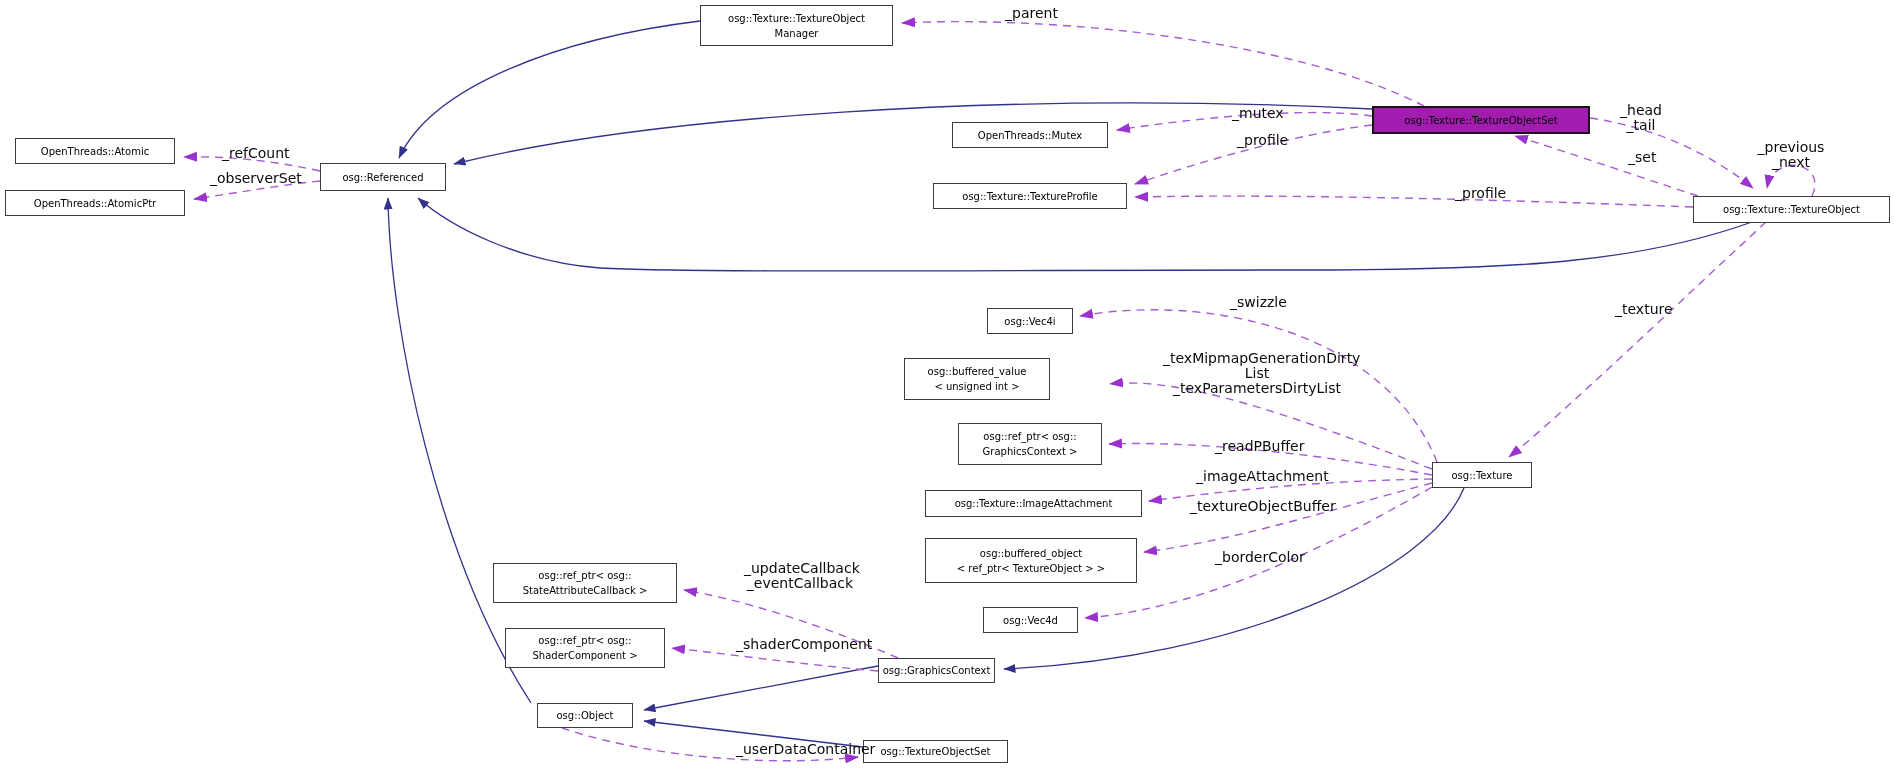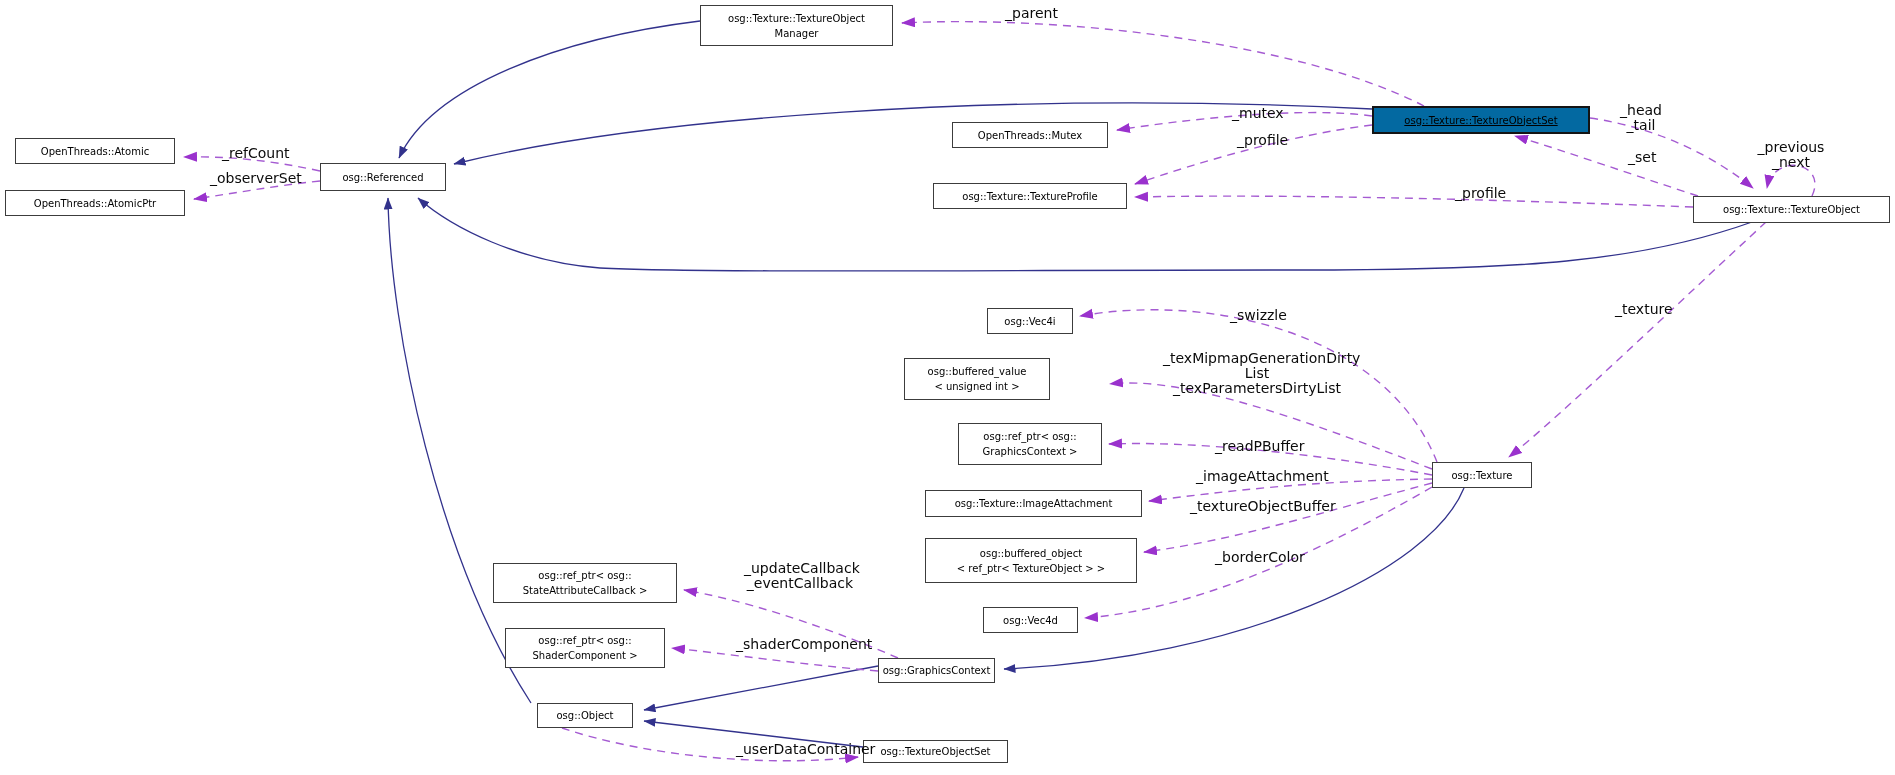--- a/index.html
+++ b/index.html
@@ -2,21 +2,21 @@
 <html><head>
 <meta charset="utf-8">
 <style>
   html,body{margin:0;padding:0;background:#ffffff;}
   #canvas{position:relative;width:1895px;height:775px;background:#ffffff;overflow:hidden;
           font-family:"DejaVu Sans",sans-serif;}
   #edges{position:absolute;left:0;top:0;width:1895px;height:775px;pointer-events:none;}
   .node{position:absolute;display:flex;align-items:center;justify-content:center;text-align:center;
         background:#ffffff;border:1.4px solid #3c3c3c;color:#000;
         font-size:10px;line-height:15px;white-space:pre-line;box-sizing:border-box;cursor:pointer;}
-  .node.hl{background:#0369a1;border:2.2px solid #141414;text-decoration:underline;}
+  .node.hl{background:#a21caf;border:2.2px solid #141414;}
   .elabel{position:absolute;color:#0a0a0a;font-size:14px;line-height:15px;white-space:pre-line;}
   .elabel.center{text-align:center;}
 </style>
 </head>
 <body>
 
 <div id="canvas">
 
   <svg id="edges" width="1895" height="775" viewBox="0 0 1895 775">
     <defs>
@@ -93,21 +93,21 @@
   <div class="elabel" style="left:210px;top:171px">_observerSet</div>
   <div class="elabel" style="left:1232px;top:106px">_mutex</div>
   <div class="elabel" style="left:1237px;top:133px">_profile</div>
   <div class="elabel" style="left:1455px;top:186px">_profile</div>
   <div class="elabel center" style="left:1616px;top:103px;width:50px">_head
 _tail</div>
   <div class="elabel" style="left:1628px;top:150px">_set</div>
   <div class="elabel center" style="left:1752px;top:140px;width:78px">_previous
 _next</div>
   <div class="elabel" style="left:1615px;top:302px">_texture</div>
-  <div class="elabel" style="left:1230px;top:308px">_swizzle</div>
+  <div class="elabel" style="left:1230px;top:295px">_swizzle</div>
   <div class="elabel center" style="left:1163px;top:351px;width:188px">_texMipmapGenerationDirty
 List
 _texParametersDirtyList</div>
   <div class="elabel" style="left:1215px;top:439px">_readPBuffer</div>
   <div class="elabel" style="left:1196px;top:469px">_imageAttachment</div>
   <div class="elabel" style="left:1190px;top:499px">_textureObjectBuffer</div>
   <div class="elabel" style="left:1215px;top:550px">_borderColor</div>
   <div class="elabel center" style="left:744px;top:561px;width:112px">_updateCallback
 _eventCallback</div>
   <div class="elabel" style="left:736px;top:637px">_shaderComponent</div>

